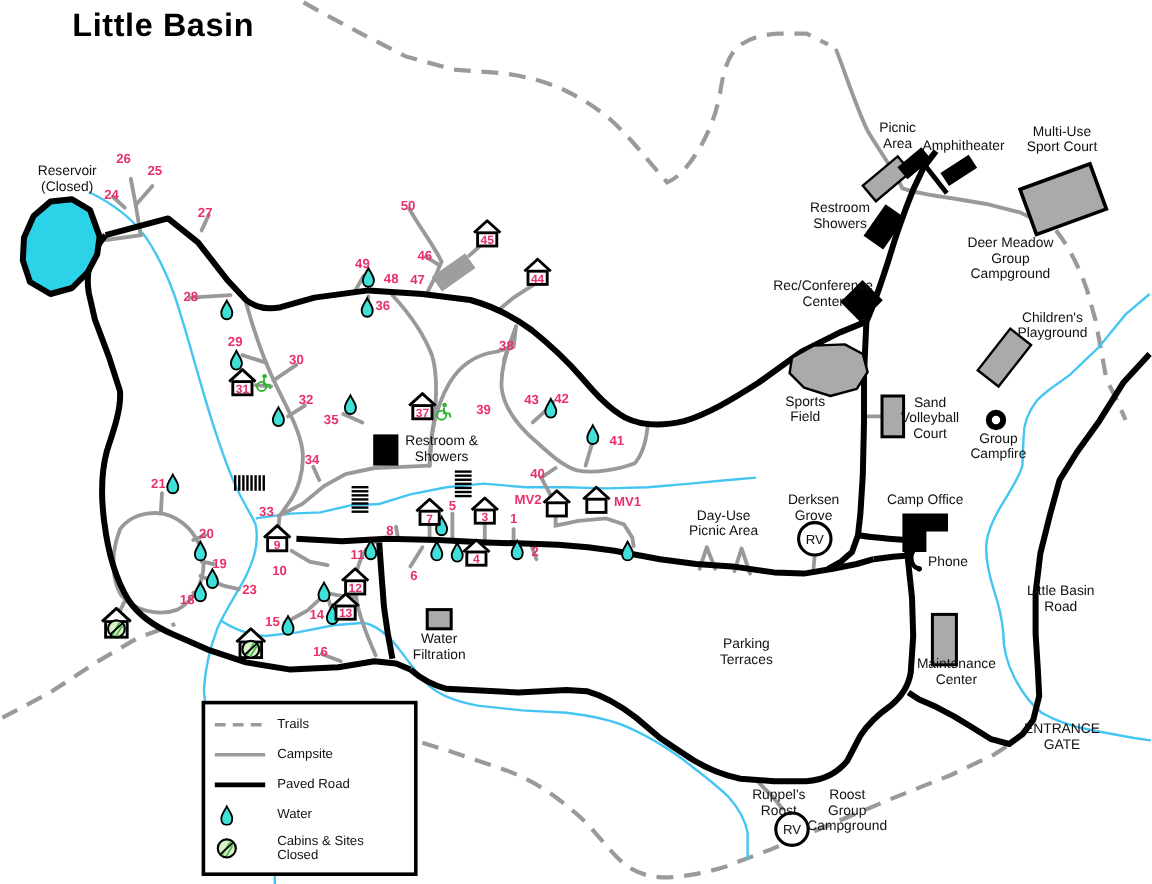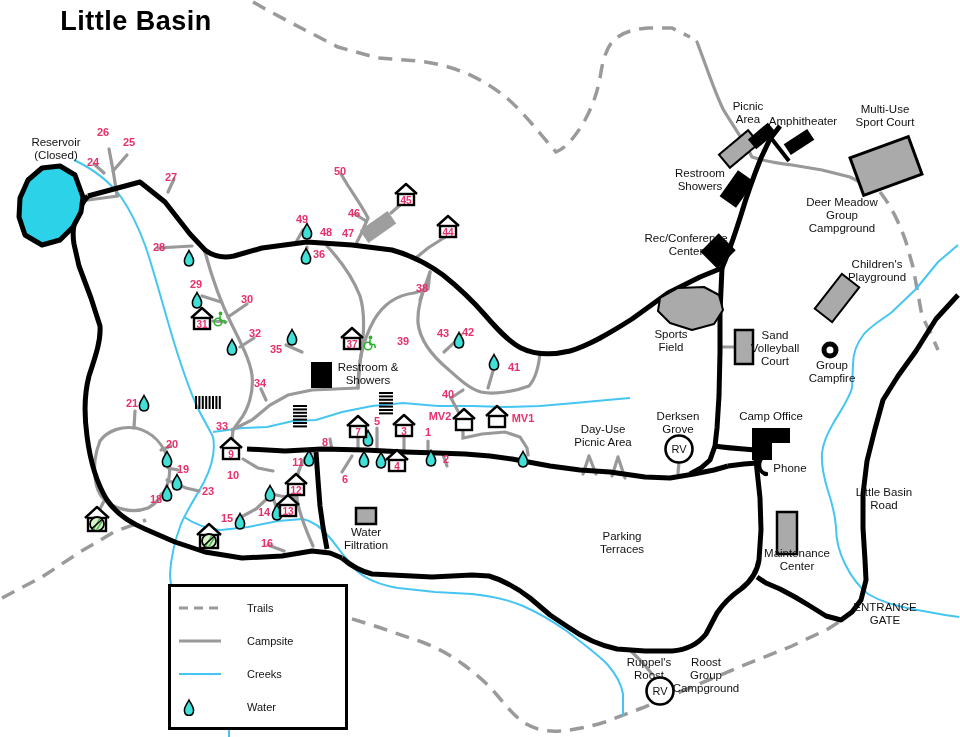--- a/index.html
+++ b/index.html
@@ -4,21 +4,21 @@
 <style>
   html,body{margin:0;padding:0;background:#fff;}
   #stage{position:relative;width:960px;height:737px;background:#ffffff;overflow:hidden;
          font-family:"Liberation Sans",sans-serif;}
   #map-svg{position:absolute;left:0;top:0;}
   #title-block{position:absolute;left:8px;top:4px;width:256px;text-align:center;
     font-weight:bold;font-size:27px;line-height:34px;color:#000;letter-spacing:0.5px;}
   #legend-box{position:absolute;left:168px;top:584px;width:162px;height:132px;
     border:3px solid #000;background:#fff;display:flex;flex-direction:column;
     justify-content:space-around;padding:4px 6px;box-sizing:content-box;}
-  .legend-row{display:flex;align-items:center;gap:24px;}
+  .legend-row{display:flex;align-items:center;gap:8px;}
   .legend-swatch{width:46px;height:18px;flex:0 0 46px;}
   .legend-label{font-size:11px;color:#111;}
 </style>
 </head>
 <body>
 
 <div id="stage">
   <svg id="map-svg" width="960" height="737" viewBox="0 0 960 737">
       <path d="M253,2 C272,13 288,21 303,29 L338,47 L378,58 L418,61 C435,63 452,67 468,74 C483,81 496,89 508,99 C519,109 529,120 538,131 L556,152 C566,148 576,136 585,120 C592,107 597,94 600,78 C602,64 605,51 612,42 C620,33 633,29 648,28 L672,28 L690,37" fill="none" stroke="#9a9a9a" stroke-width="3.5" stroke-dasharray="14,9"></path>
       <path d="M880,192 C891,206 899,222 906,242 L913,267 L918,294 L922,316 L931,334 L938,350" fill="none" stroke="#9a9a9a" stroke-width="3.5" stroke-dasharray="14,9"></path>
@@ -332,24 +332,33 @@
         <span class="legend-label">Trails</span>
       </div>
       <div class="legend-row">
         <svg width="46" height="18" class="legend-swatch">
           <line x1="2" y1="9" x2="44" y2="9" stroke="#999999" stroke-width="3"></line>
         </svg>
         <span class="legend-label">Campsite</span>
       </div>
       <div class="legend-row">
         <svg width="46" height="18" class="legend-swatch">
-          <line x1="2" y1="9" x2="44" y2="9" stroke="#45c6f2" stroke-width="2"></line>
-        </svg>
-        <span class="legend-label">Creeks</span>
+          <line x1="2" y1="9" x2="44" y2="9" stroke="#000" stroke-width="4"></line>
+        </svg>
+        <span class="legend-label">Paved Road</span>
       </div>
       <div class="legend-row">
         <svg width="46" height="18" class="legend-swatch">
           <path d="M0,-6.5 C2,-2.5 4.6,0.5 4.6,3.6 C4.6,7 2.6,9 0,9 C-2.6,9 -4.6,7 -4.6,3.6 C-4.6,0.5 -2,-2.5 0,-6.5 Z" fill="#40dfd8" stroke="#000" stroke-width="1.5" transform="translate(12 8.5)"></path>
         </svg>
         <span class="legend-label">Water</span>
+      </div>
+      <div class="legend-row">
+        <svg width="46" height="18" class="legend-swatch">
+          <circle cx="12" cy="9" r="7.5" fill="#d9f3c9" stroke="#000" stroke-width="1.8"></circle>
+          <line x1="8" y1="14.5" x2="15" y2="3.5" stroke="#4db84d" stroke-width="1.5"></line>
+          <line x1="11.5" y1="15.5" x2="17" y2="6.5" stroke="#4db84d" stroke-width="1.5"></line>
+          <line x1="6.5" y1="14" x2="17.5" y2="4" stroke="#000" stroke-width="1.6"></line>
+        </svg>
+        <span class="legend-label">Cabins &amp; Sites Closed</span>
       </div>
     </div>
 </div>
 
 </body></html>

